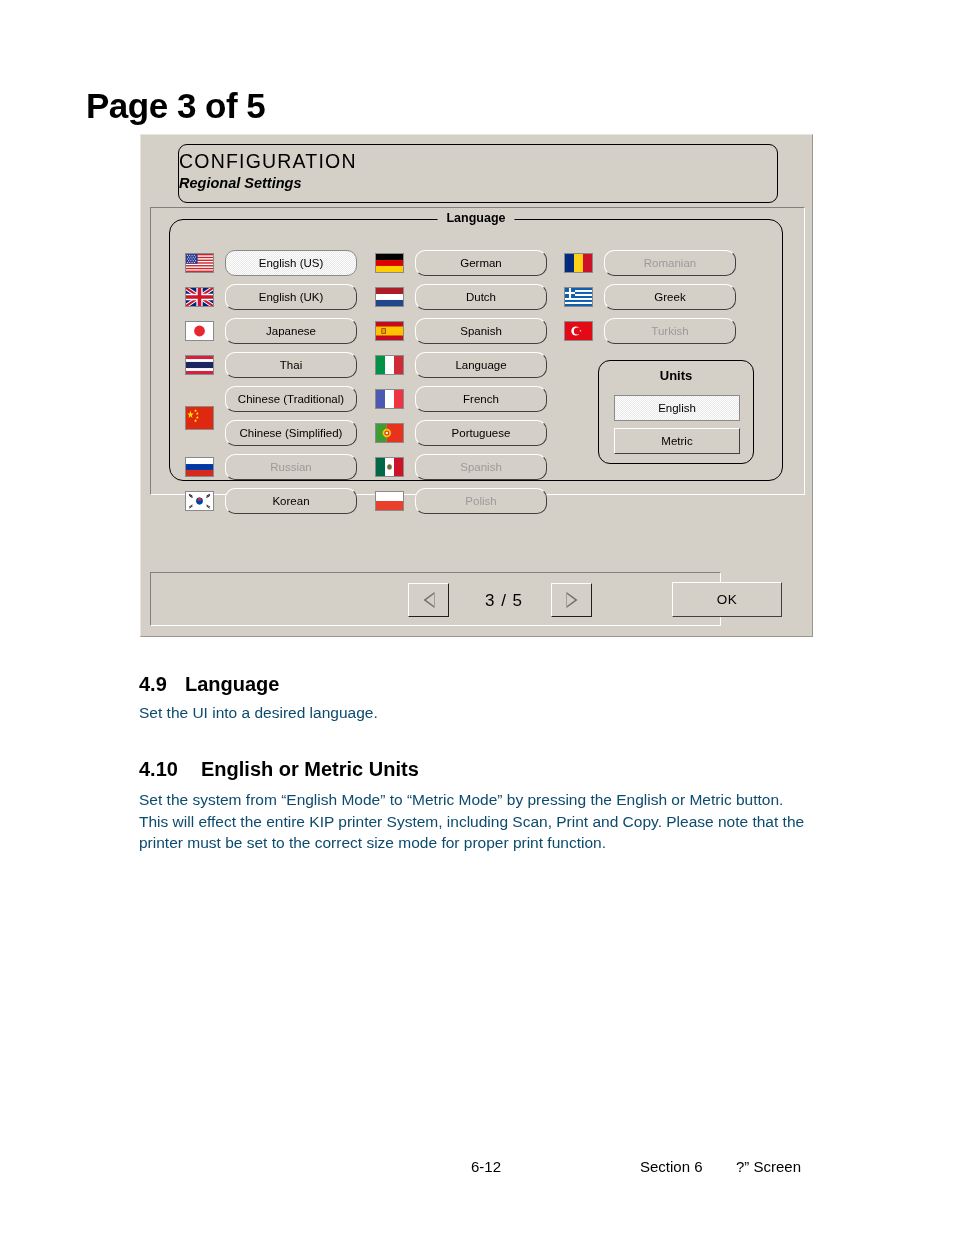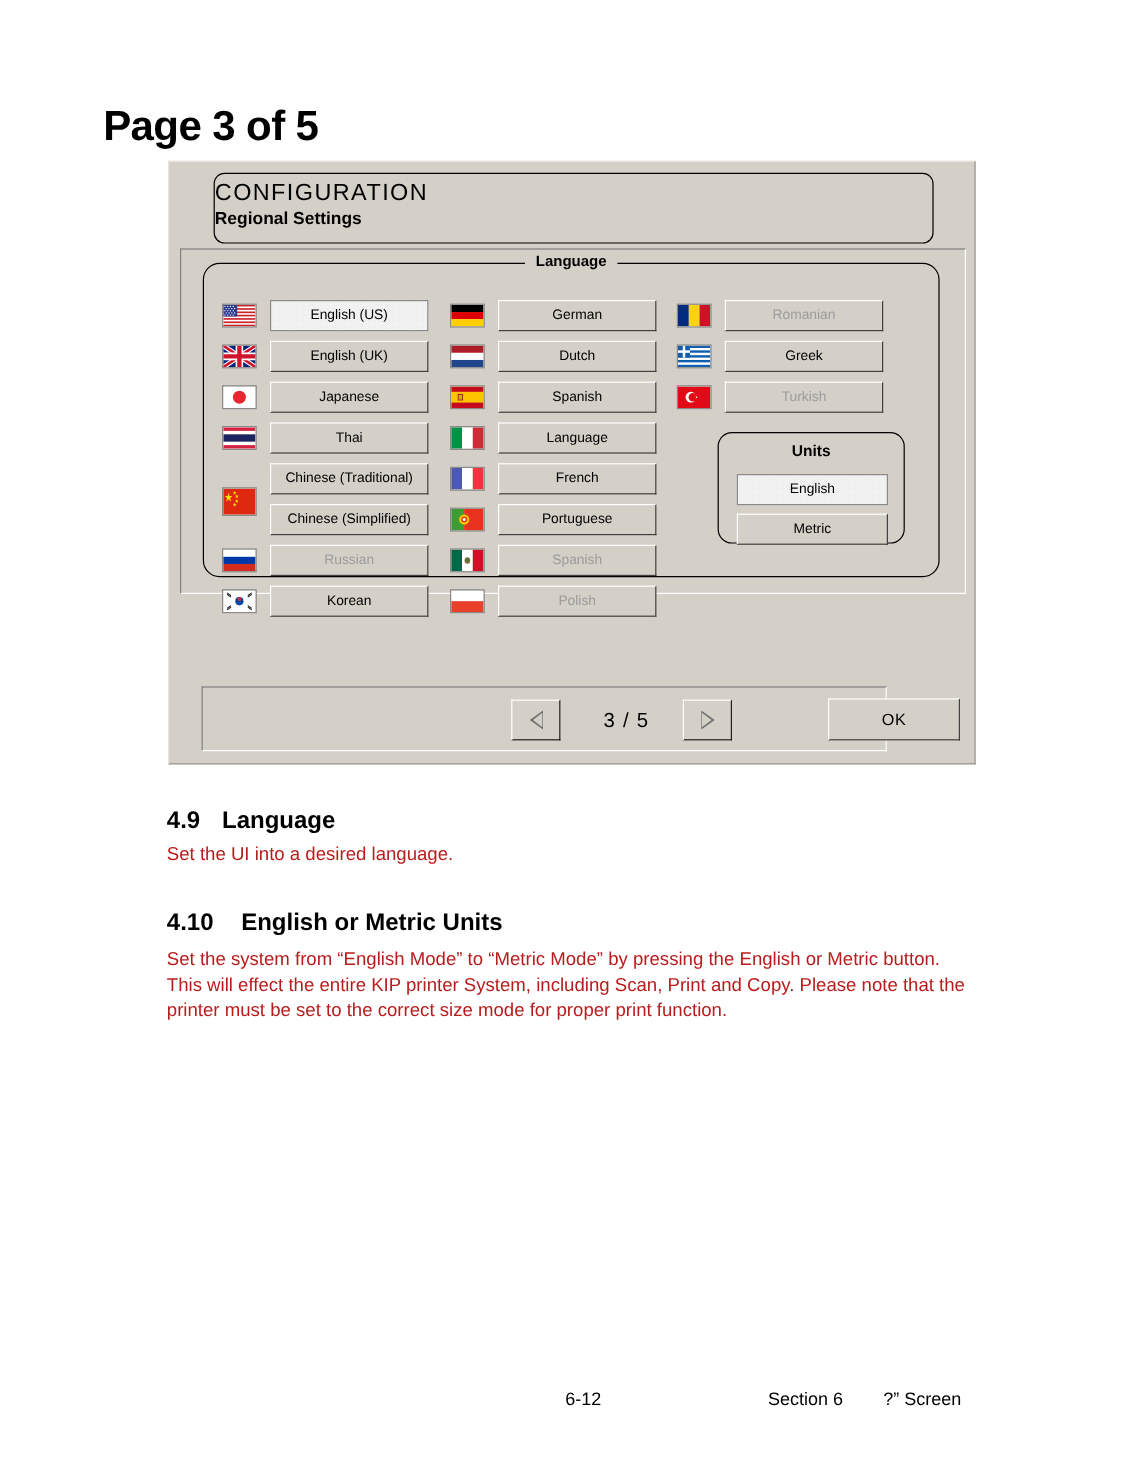--- a/index.html
+++ b/index.html
@@ -38,21 +38,21 @@
   .sec-head.h49 { top: 673px; }
   .sec-head.h49 .num { width: 46px; }
   .sec-head.h410 { top: 758px; }
   .sec-head.h410 .num { width: 62px; }
 
   .body-text {
     position: absolute;
     left: 139px;
     font-size: 15.5px;
     line-height: 21.5px;
-    color: #b91c1c;
+    color: #0c4a6e;
   }
   .body-text.p49 { top: 702px; width: 600px; }
   .body-text.p410 { top: 789px; width: 672px; }
 
   .footer {
     position: absolute;
     top: 1158px;
     left: 0;
     width: 954px;
     font-size: 15px;
@@ -101,20 +101,21 @@
   }
   .hdr .t1 {
     margin-top: 5px;
     font-size: 19.5px;
     letter-spacing: 1.2px;
   }
   .hdr .t2 {
     margin-top: 2px;
     font-size: 14.5px;
     font-weight: bold;
+    font-style: italic;
   }
 
   
   .panel {
     position: absolute;
     left: 9px;
     top: 72px;
     width: 655px;
     height: 288px;
     box-sizing: border-box;
@@ -183,39 +184,40 @@
     border-top: 1px solid #ffffff;
     border-left: 1px solid #ffffff;
     border-right: 1px solid #404040;
     border-bottom: 1px solid #404040;
     font-size: 11.5px;
     line-height: 24px;
     text-align: center;
     color: #000;
     overflow: hidden;
     white-space: nowrap;
+    border-radius: 10px;
   }
   .lbtn.disabled { color: #9b9b9b; }
   .lbtn.selected {
     border: 1px solid #8a8a8a;
     background-color: #e8e8e8;
     background-image:
       linear-gradient(45deg, #ffffff 25%, transparent 25%, transparent 75%, #ffffff 75%),
       linear-gradient(45deg, #ffffff 25%, transparent 25%, transparent 75%, #ffffff 75%);
     background-size: 2px 2px;
     background-position: 0 0, 1px 1px;
   }
 
   
   .grp-units {
     position: absolute;
     left: 428px;
     top: 140px;
     width: 156px;
-    height: 93px;
+    height: 104px;
     border: 1px solid #000;
     border-radius: 12px;
     box-sizing: border-box;
   }
   .grp-units > .glabel {
     position: absolute;
     top: 7px;
     left: 50%;
     transform: translateX(-50%);
     font-size: 13px;
@@ -254,21 +256,20 @@
     left: 9px;
     top: 437px;
     width: 571px;
     height: 54px;
     box-sizing: border-box;
     border-top: 1px solid #808080;
     border-left: 1px solid #808080;
     border-right: 1px solid #ffffff;
     border-bottom: 1px solid #ffffff;
     background: #d4d0c8;
-    margin-left: 18px;
   }
   .navbtn {
     position: absolute;
     top: 10px;
     width: 41px;
     height: 34px;
     box-sizing: border-box;
     background: #d4d0c8;
     border-top: 1px solid #ffffff;
     border-left: 1px solid #ffffff;

